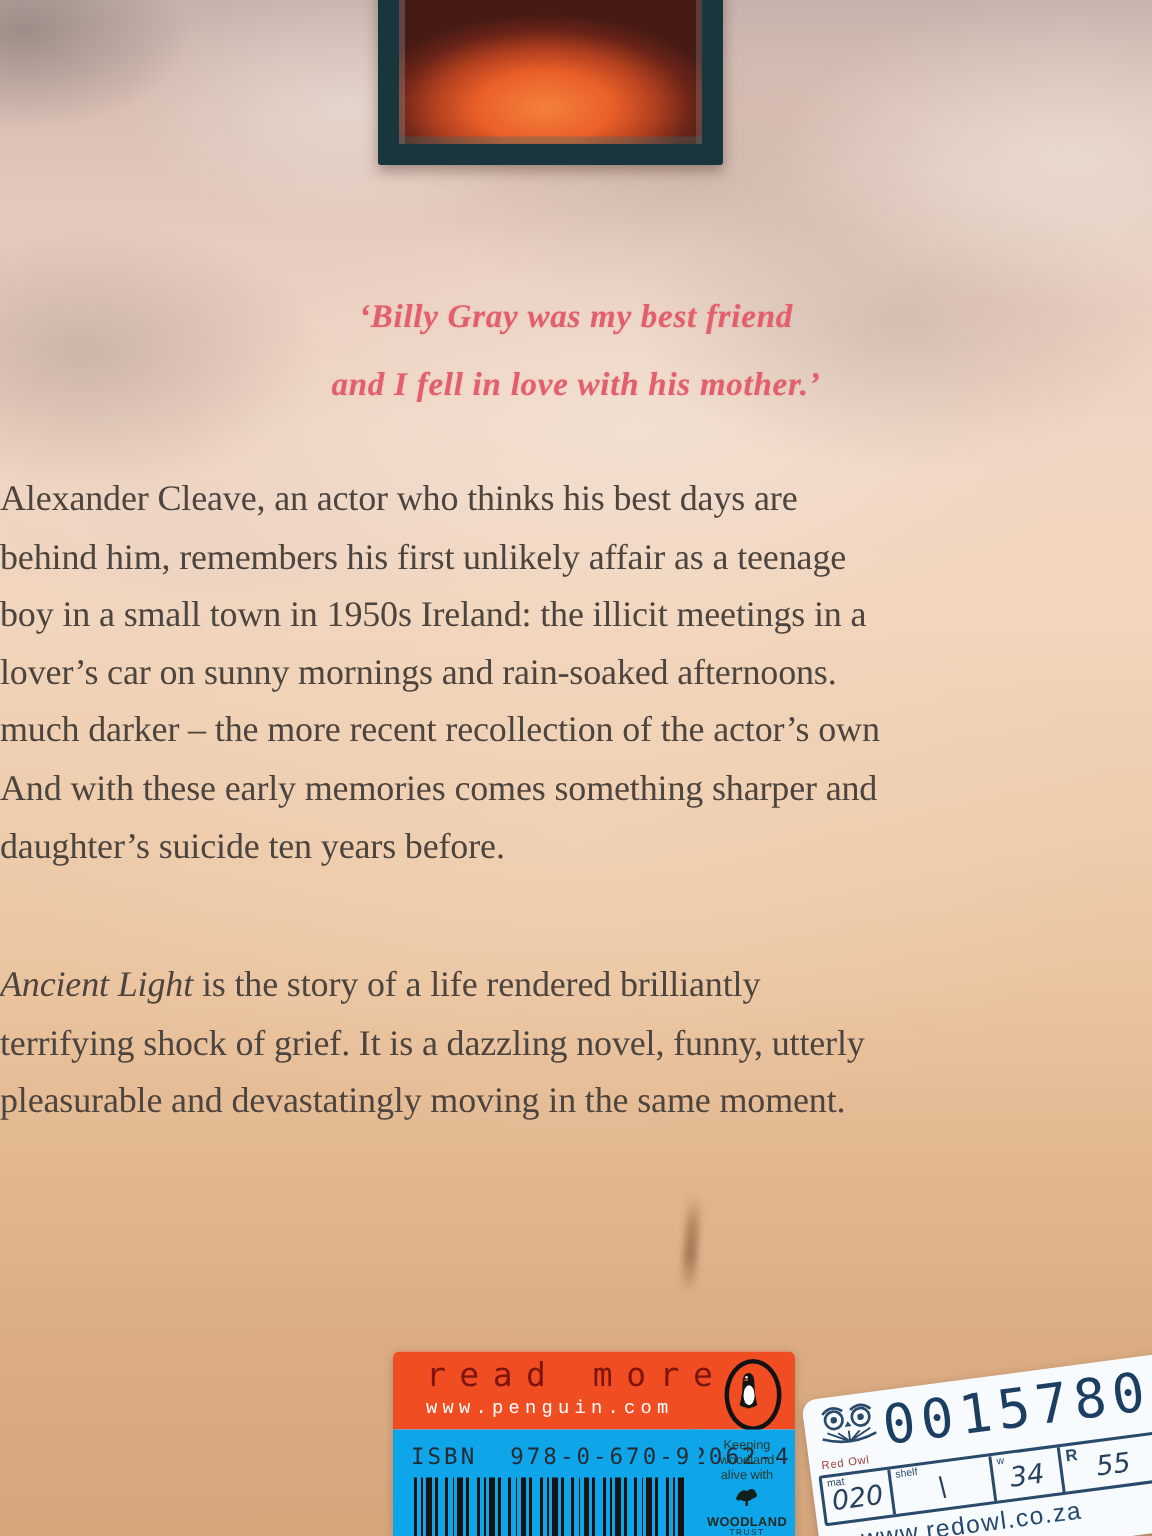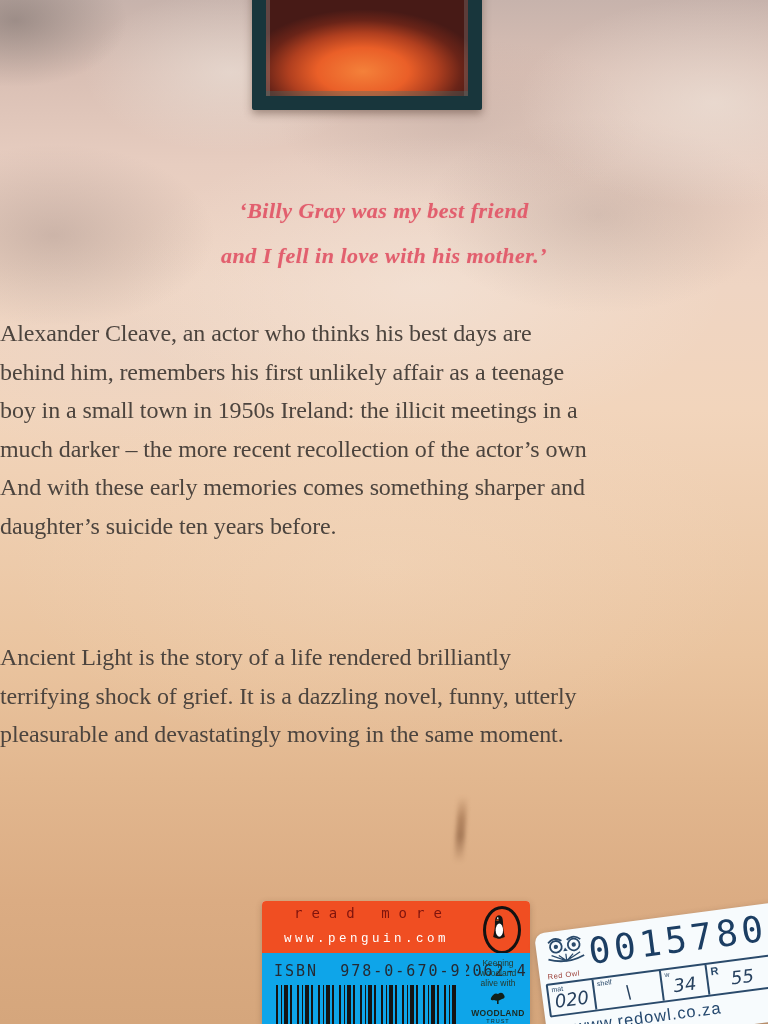--- a/index.html
+++ b/index.html
@@ -39,28 +39,28 @@
     filter:blur(2px);transform:rotate(4deg);}
   
   .quote{position:absolute;left:0;right:0;top:188px;text-align:center;
     color:#e25f6e;font-size:22px;line-height:45px;font-weight:bold;font-style:italic;
     letter-spacing:.5px;text-shadow:0 0 1px rgba(226,95,110,.4);}
   .blurb{position:absolute;left:0;right:0;text-align:left;color:#4c443e;
     font-size:24px;line-height:38.6px;letter-spacing:-.1px;}
   .blurb .ln{white-space:nowrap;}
   .p1{top:314px;}
   .p2{top:638px;}
-  .ital{}
+  .ital{font-style:italic;}
   
   .pg-sticker{position:absolute;left:262px;top:901px;width:268px;height:123px;
     border-radius:4px;box-shadow:0 2px 6px rgba(90,60,40,.3);background:#f3f1ec;}
   .pg-orange{position:absolute;left:0;top:0;right:0;height:52px;background:#f04e22;
     border-radius:4px 4px 0 0;}
   .rm-line1{position:absolute;left:22px;top:4px;color:#7e140d;
-    font-family:"DejaVu Sans Mono",monospace;font-size:14px;letter-spacing:9px;margin-left:10px;}
+    font-family:"DejaVu Sans Mono",monospace;font-size:22px;letter-spacing:9px;}
   .rm-line2{position:absolute;left:22px;top:31px;color:#ffffff;
     font-family:Liberation Mono, monospace;font-size:12.5px;letter-spacing:3.5px;}
   .pg-oval{position:absolute;right:9px;top:5px;width:32px;height:42px;
     border:3px solid #121212;border-radius:50%;background:#f04e22;}
   .pg-oval svg{position:absolute;left:4px;top:4px;}
   .pg-white{position:absolute;left:0;top:52px;right:0;bottom:0;background:#0ea5e9;}
   .isbn-line{position:absolute;left:12px;top:9px;color:#252a33;
     font-family:"DejaVu Sans Mono",monospace;font-size:15px;letter-spacing:2px;white-space:nowrap;}
   .barcode{position:absolute;left:14px;top:32px;width:180px;height:40px;
     background:repeating-linear-gradient(90deg,
@@ -106,20 +106,21 @@
 
   <div class="quote">
     <div class="ln">‘Billy Gray was my best friend</div>
     <div class="ln">and I fell in love with his mother.’</div>
   </div>
 
   <div class="blurb p1">
     <div class="ln">Alexander Cleave, an actor who thinks his best days are</div>
     <div class="ln">behind him, remembers his first unlikely affair as a teenage</div>
     <div class="ln">boy in a small town in 1950s Ireland: the illicit meetings in a</div>
+    <div class="ln">lover’s car on sunny mornings and rain-soaked afternoons.</div>
     <div class="ln">much darker – the more recent recollection of the actor’s own</div>
     <div class="ln">And with these early memories comes something sharper and</div>
     <div class="ln">daughter’s suicide ten years before.</div>
   </div>
 
   <div class="blurb p2">
     <div class="ln"><span class="ital">Ancient Light</span><span> is the story of a life rendered brilliantly</span></div>
     <div class="ln">terrifying shock of grief. It is a dazzling novel, funny, utterly</div>
     <div class="ln">pleasurable and devastatingly moving in the same moment.</div>
   </div>

